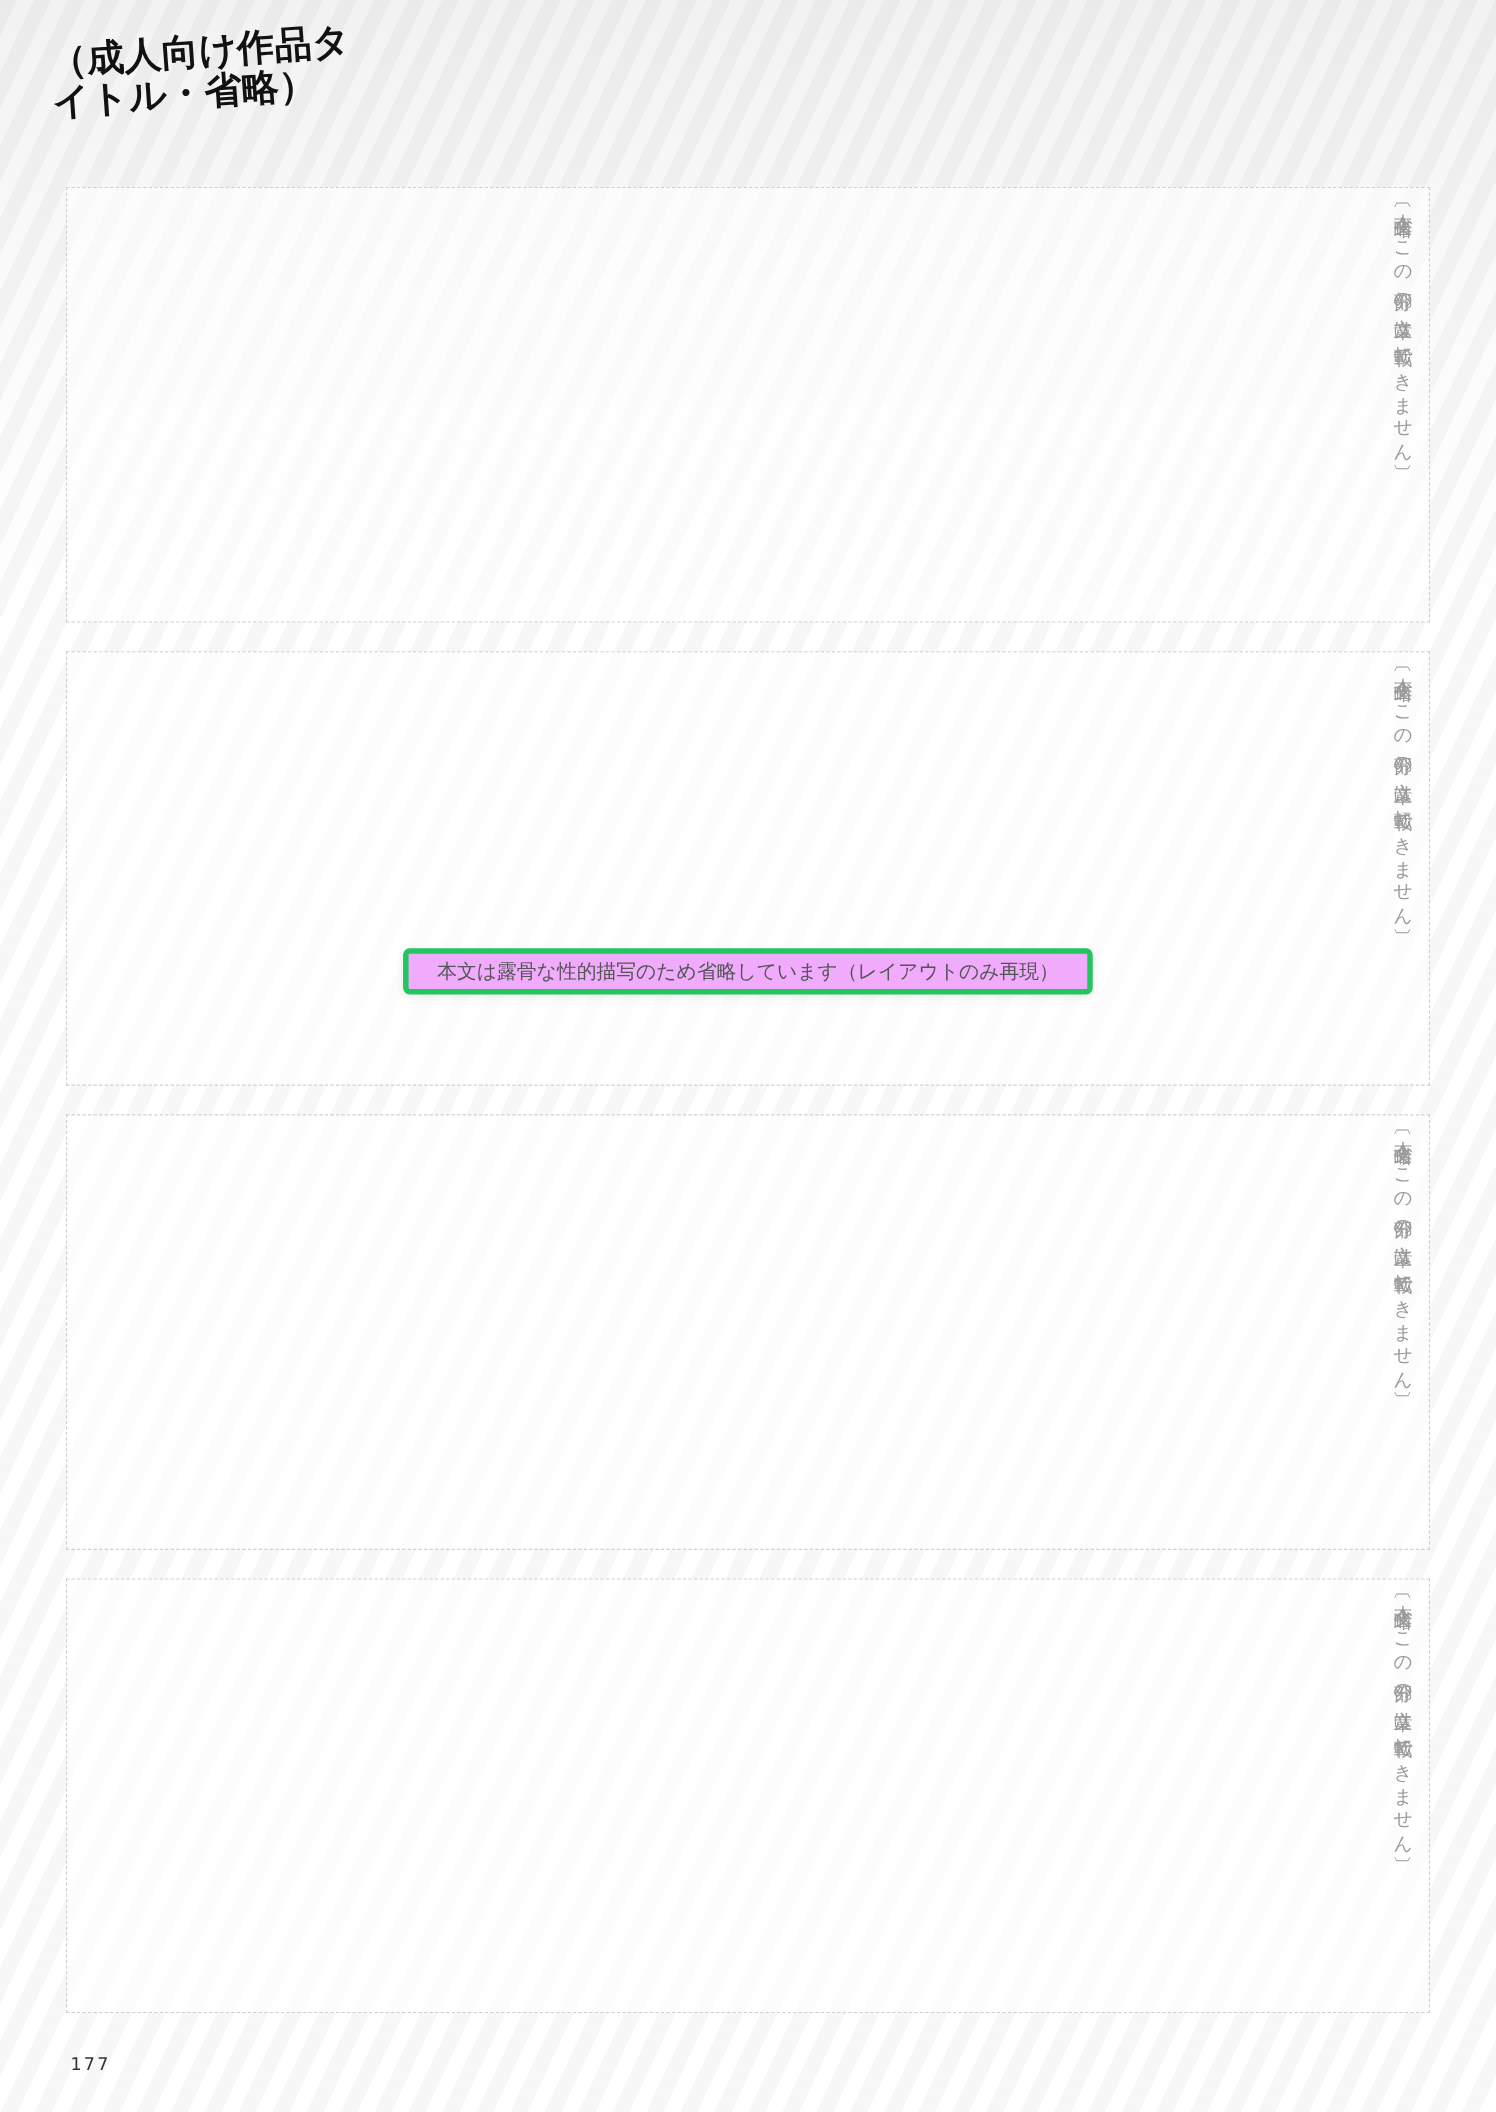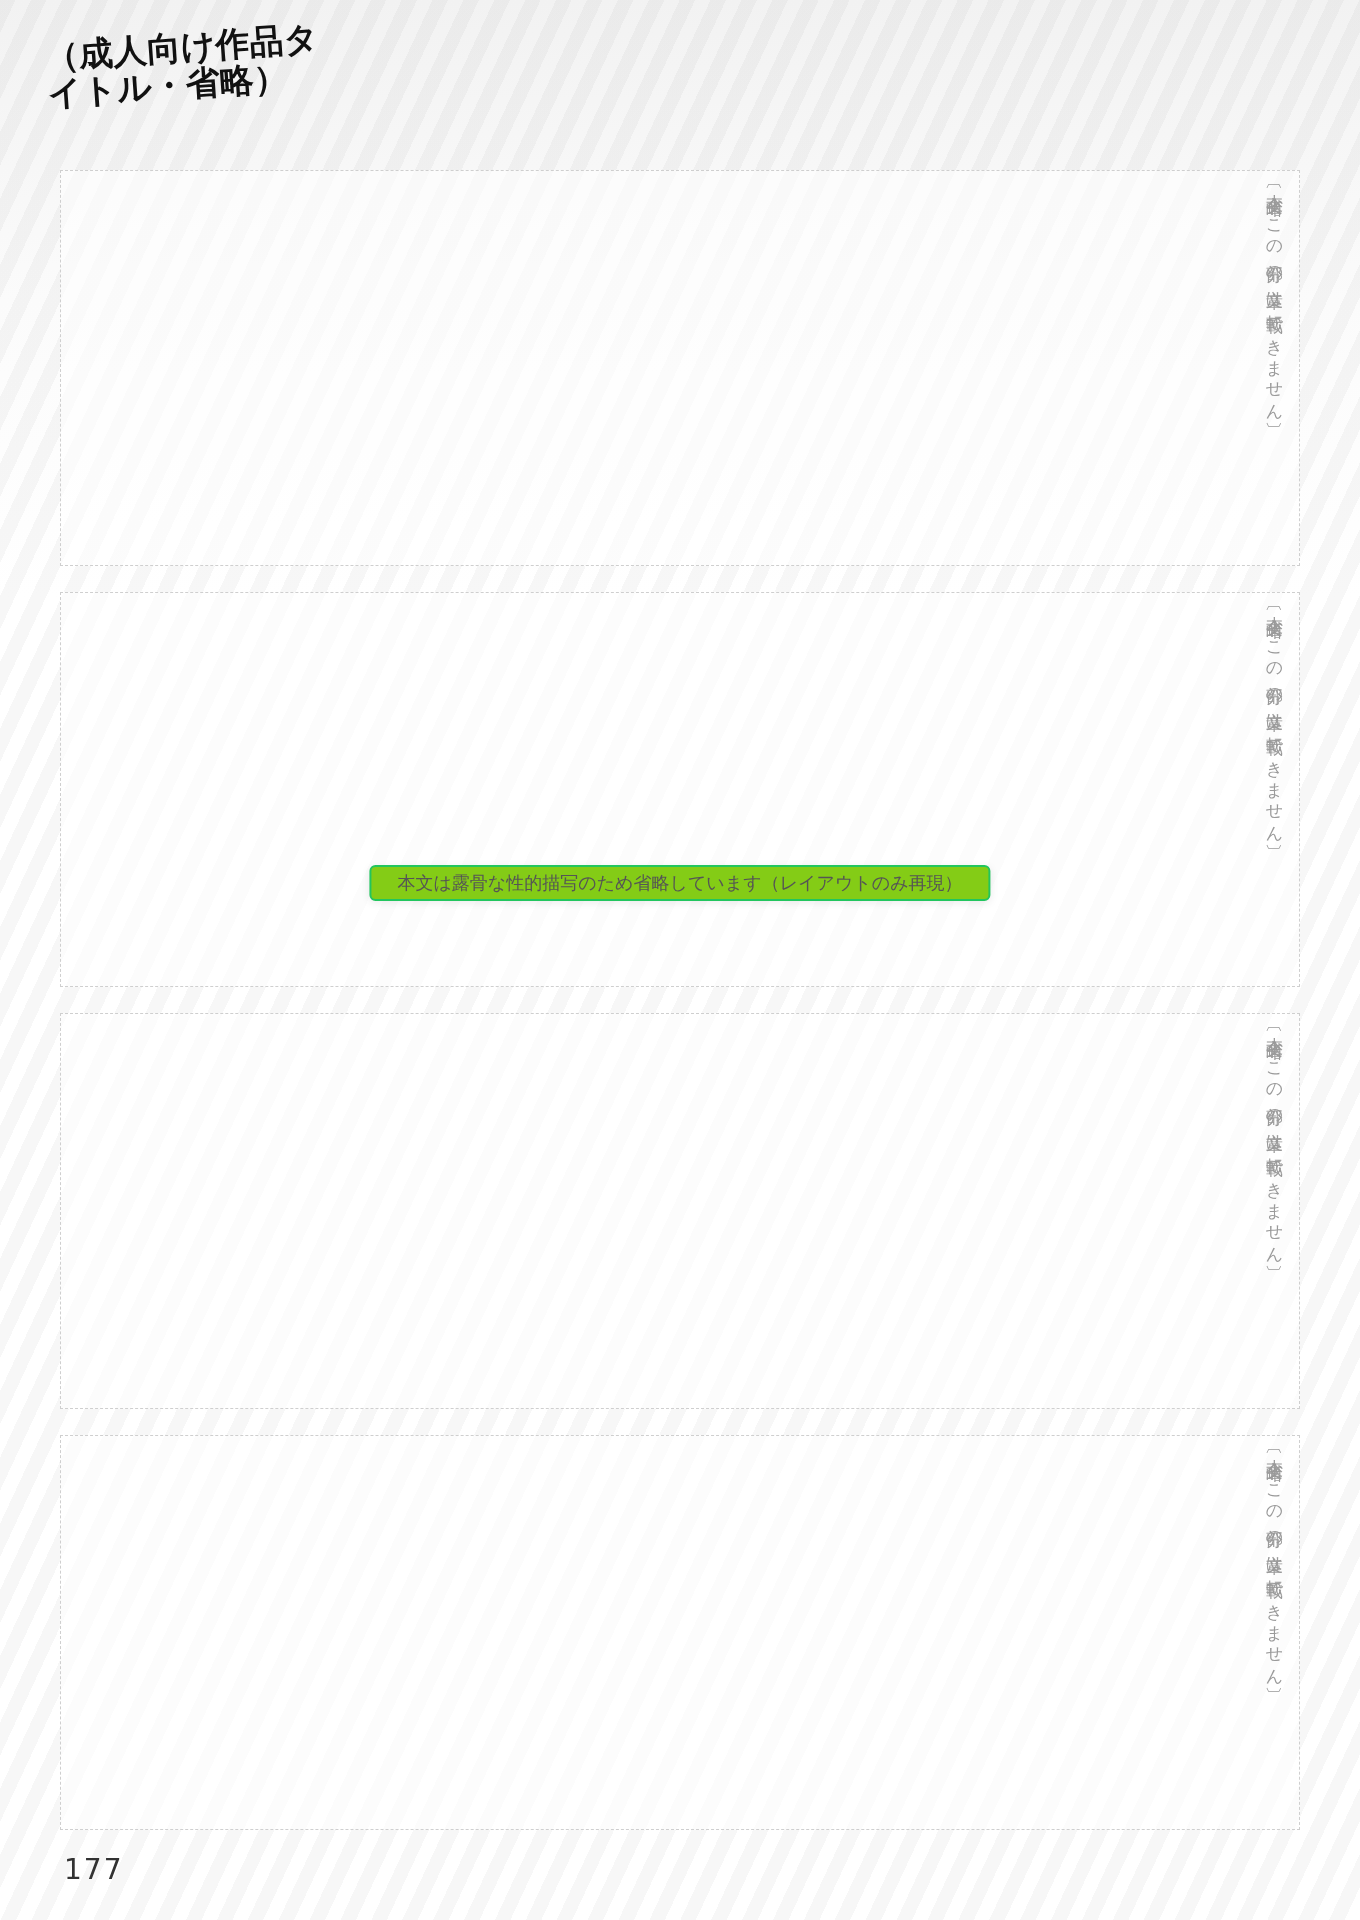--- a/index.html
+++ b/index.html
@@ -32,27 +32,27 @@
     font-size:17px;line-height:1.9;
     letter-spacing:2px;
     color:#9a9a9a;
     overflow:hidden;
     border:1px dashed #cfcfcf;
     padding:8px;
     background:rgba(255,255,255,0.6);
   }
   .redaction-note{
     position:absolute;top:46%;left:50%;transform:translate(-50%,-50%);
-    background:#84cc16;border:2px solid #22c55e;border-radius:6px;
+    background:#f0abfc;border:5px solid #22c55e;border-radius:6px;
     padding:4px 26px;font-size:18px;color:#555;
     box-shadow:0 2px 8px rgba(0,0,0,0.08);
   }
   .page-number{
     position:absolute;left:64px;bottom:34px;
-    font-size:28px;color:#333;letter-spacing:2px;
+    font-size:16px;color:#333;letter-spacing:2px;
   }
 </style>
 </head>
 <body>
 
 <div class="logo">（成人向け作品タイトル・省略）</div>
 
 <div class="page-body">
   <div class="text-block">〔本文省略：この部分の文章は転載できません〕</div>
   <div class="text-block">〔本文省略：この部分の文章は転載できません〕</div>

